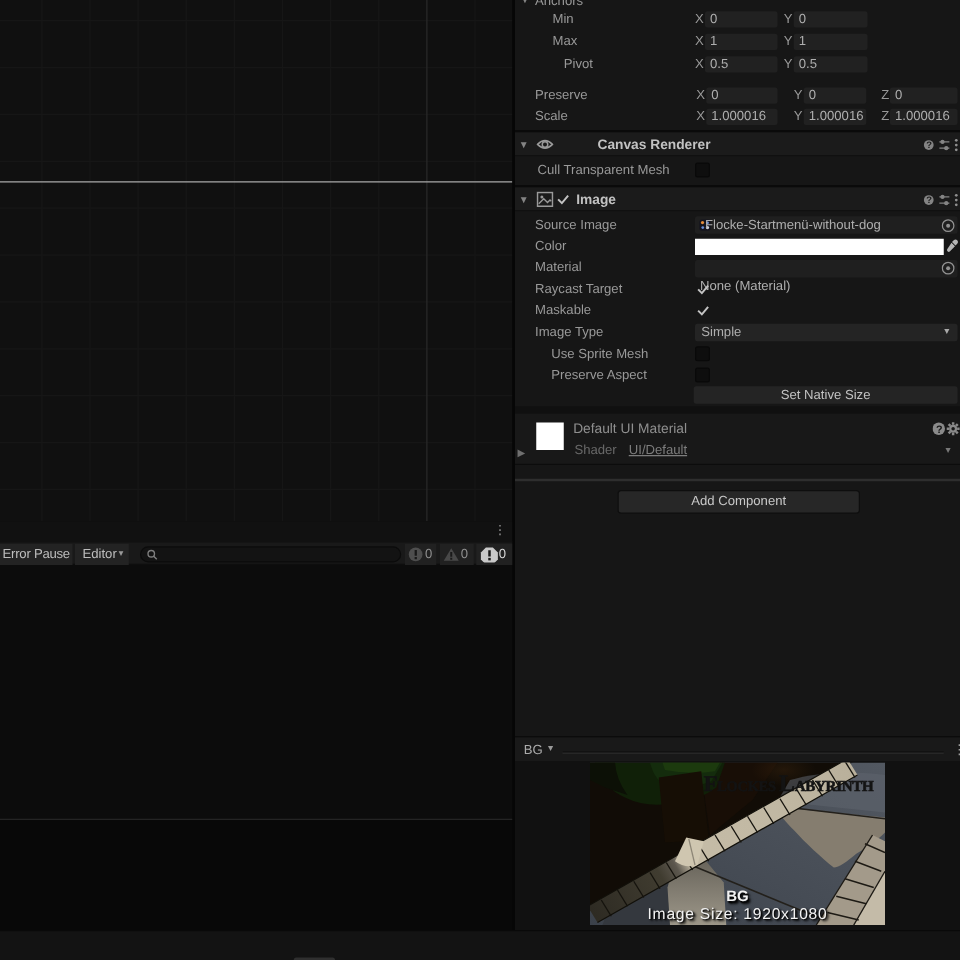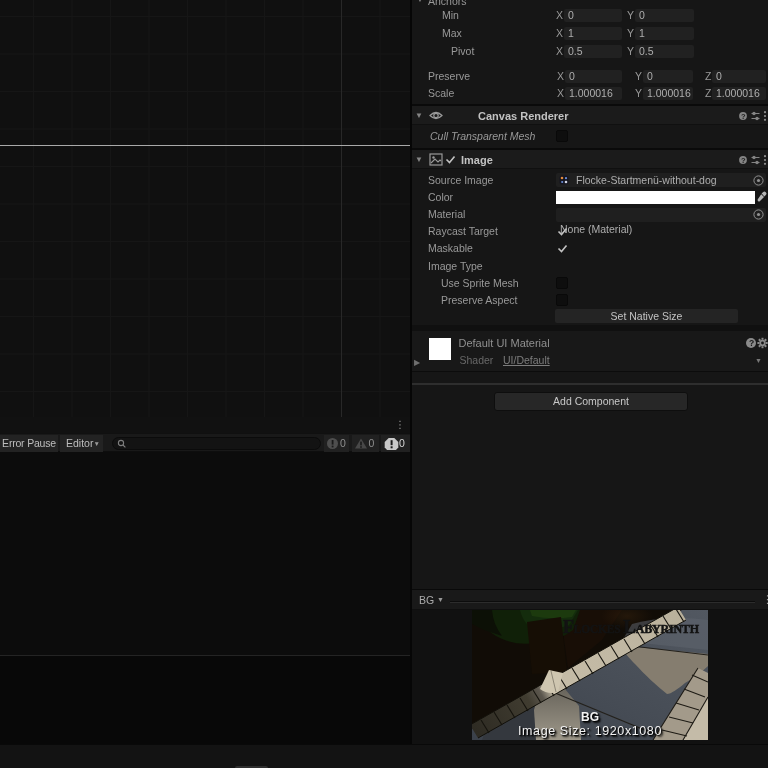--- a/index.html
+++ b/index.html
@@ -168,21 +168,21 @@
       </g>
     <circle cx="16" cy="3.5" r="1.7" fill="#848484"></circle>
       <circle cx="19" cy="8.5" r="1.7" fill="#848484"></circle>
     <g fill="#909090">
         <circle cx="27" cy="2.2" r="1.1"></circle>
         <circle cx="27" cy="6" r="1.1"></circle>
         <circle cx="27" cy="9.8" r="1.1"></circle>
       </g>
   </svg>
 
-  <div class="lbl" style="left:430px;top:130px;font-style:italic;">Cull Transparent Mesh</div>
+  <div class="lbl" style="left:430px;top:130px;">Cull Transparent Mesh</div>
   <div class="chk" style="left:556px;top:130px;"></div>
 
   <div class="abs" style="left:412px;top:148px;width:356px;height:2px;background:#0a0a0a;"></div>
   <div class="abs" style="left:412px;top:150px;width:356px;height:19px;background:#1b1b1b;border-bottom:1px solid #101010;"></div>
   <div class="lbl" style="left:415px;top:153px;font-size:8px;color:#848484;">▼</div>
   <svg class="abs" style="left:429px;top:153px;" width="14" height="13" viewBox="0 0 14 13">
     <rect x="1" y="1" width="12" height="11" fill="none" stroke="#9a9a9a" stroke-width="1.2"></rect>
     <circle cx="4.5" cy="4.5" r="1.2" fill="#9a9a9a"></circle>
     <path d="M2 10 L6 6 L9 9 L11 7 L12 8" fill="none" stroke="#9a9a9a" stroke-width="1.1"></path>
   </svg>
@@ -208,21 +208,21 @@
 
   <div class="lbl" style="left:428px;top:174px;">Source Image</div>
   <div class="fld" style="left:556px;top:173px;width:210px;height:14px;background:#1f1f1f;">
     <svg width="10" height="10" style="position:absolute;left:3px;top:2px;" viewBox="0 0 10 10">
         <rect x="0.5" y="0.5" width="9" height="9" rx="2" fill="#14141e"></rect>
         <circle cx="3" cy="3" r="1.3" fill="#e28b3a"></circle>
         <circle cx="7" cy="3.2" r="1.1" fill="#6a8fd8"></circle>
         <circle cx="3.2" cy="7" r="1.1" fill="#6a8fd8"></circle>
         <circle cx="7" cy="7" r="1.3" fill="#cfd4e2"></circle>
       </svg>
-    <span style="left:20px;top:1px;text-align:right;">Flocke-Startmenü-without-dog</span>
+    <span style="left:8px;top:1px;text-align:right;">Flocke-Startmenü-without-dog</span>
     <svg width="11" height="11" style="position:absolute;right:2px;top:1.5px;" viewBox="0 0 11 11">
         <circle cx="5.5" cy="5.5" r="4.6" fill="none" stroke="#929292" stroke-width="1"></circle>
         <circle cx="5.5" cy="5.5" r="1.6" fill="#929292"></circle>
       </svg>
   </div>
   <div class="lbl" style="left:428px;top:191px;">Color</div>
   <div class="abs" style="left:556px;top:190.5px;width:199px;height:13px;background:#ffffff;"></div>
   <svg class="abs" style="left:757px;top:191px;" width="10" height="12" viewBox="0 0 10 12">
       <path d="M8.8 1.2 q1.4 1.4 0 2.8 l-1.4 1.4 -2.8 -2.8 1.4 -1.4 q1.4 -1.4 2.8 0 Z" fill="#b5b5b5"></path>
       <path d="M4.2 3.2 L7 6 L3 10 Q2 11 1 10 Q0 9 1 8 Z" fill="#b5b5b5"></path>
@@ -237,25 +237,29 @@
   </div>
   <div class="lbl" style="left:428px;top:225px;">Raycast Target</div>
   <svg class="tick" style="left:556px;top:225px;" viewBox="0 0 13 13">
       <path d="M2.5 6.5 L5.5 9.5 L10.5 3.5" fill="none" stroke="#c2c2c2" stroke-width="1.6"></path>
     </svg>
   <div class="lbl" style="left:428px;top:242px;">Maskable</div>
   <svg class="tick" style="left:556px;top:242px;" viewBox="0 0 13 13">
       <path d="M2.5 6.5 L5.5 9.5 L10.5 3.5" fill="none" stroke="#c2c2c2" stroke-width="1.6"></path>
     </svg>
   <div class="lbl" style="left:428px;top:259.5px;">Image Type</div>
+  <div class="fld" style="left:556px;top:259px;width:210px;height:14px;background:#242424;">
+    <span style="left:5px;top:1px;">Simple</span>
+    <div style="position:absolute;right:5px;top:3px;font-size:7px;color:#aaa;">▼</div>
+  </div>
   <div class="lbl" style="left:441px;top:276.5px;">Use Sprite Mesh</div>
   <div class="chk" style="left:556px;top:276.5px;"></div>
   <div class="lbl" style="left:441px;top:293.5px;">Preserve Aspect</div>
   <div class="chk" style="left:556px;top:293.5px;"></div>
-  <div class="abs" style="left:555px;top:309px;width:183px;height:14px;background:#242424;border-radius:2px;color:#c3c3c3;font-size:10.5px;line-height:14px;text-align:center;">Set Native Size</div>
+  <div class="abs" style="left:555px;top:309px;width:211px;height:14px;background:#242424;border-radius:2px;color:#c3c3c3;font-size:10.5px;line-height:14px;text-align:center;">Set Native Size</div>
 
   <div class="abs" style="left:412px;top:325px;width:356px;height:6px;background:#101010;"></div>
   <div class="abs" style="left:412px;top:331px;width:356px;height:41px;background:#181818;border-bottom:1px solid #0c0c0c;"></div>
   <div class="abs" style="left:428.5px;top:337.5px;width:22px;height:22px;background:#ffffff;"></div>
   <div class="lbl" style="left:458.5px;top:337px;color:#8f8f8f;font-size:11px;">Default UI Material</div>
   <svg class="abs" style="left:746px;top:337px;" width="22" height="12" viewBox="0 0 22 12">
     <circle cx="5" cy="6" r="5" fill="#8a8a8a"></circle>
       <text x="2.9" y="9.4" font-size="8.6" font-weight="bold" fill="#181818">?</text>
     <g fill="#8a8a8a">
         <circle cx="16.5" cy="6" r="3.2"></circle>

